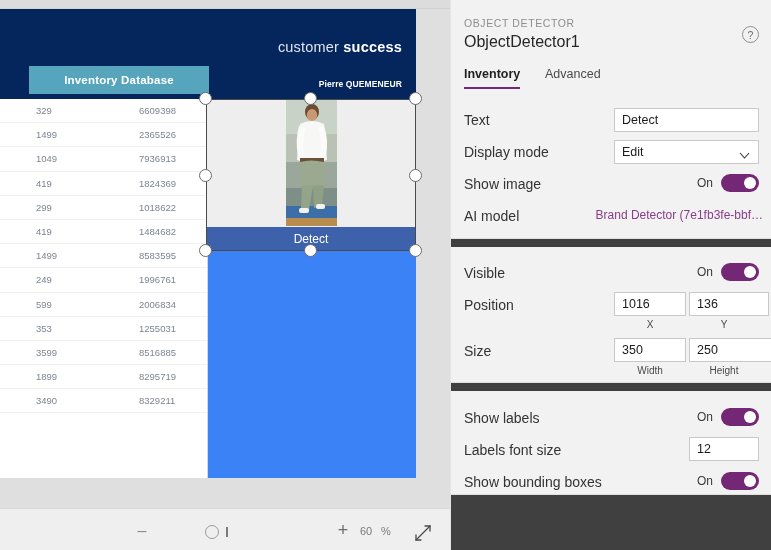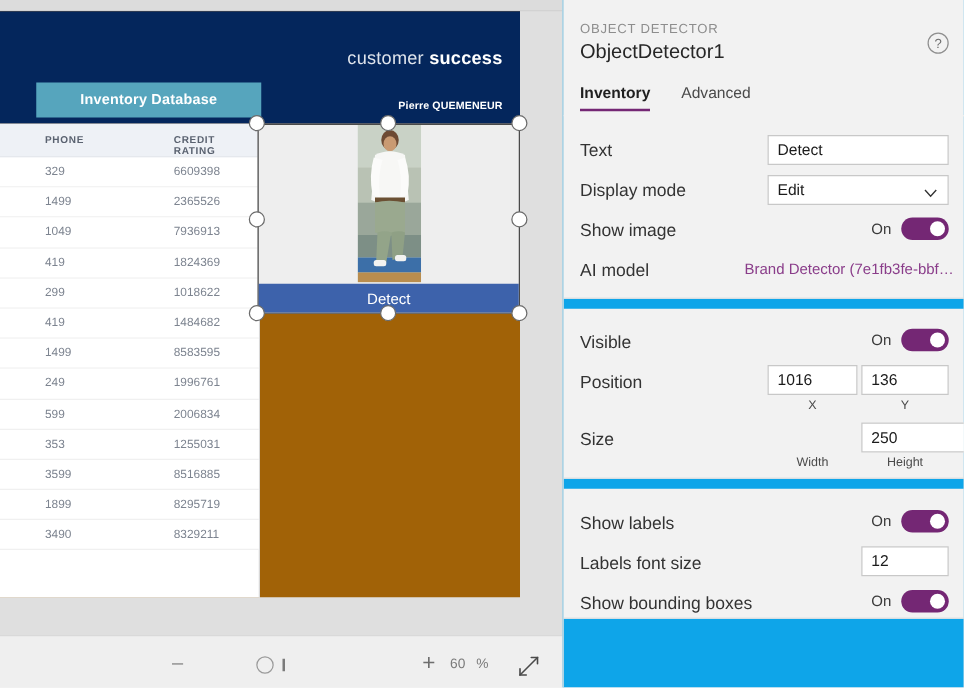--- a/index.html
+++ b/index.html
@@ -27,21 +27,21 @@
   #canvas-topstrip {
     position: absolute; left: 0; top: 0;
     width: 450px; height: 8px;
     background: #dcdcdc;
     border-bottom: 1px solid #d2d2d2;
   }
   #app-screen {
     position: absolute;
     left: 0; top: 9px;
     width: 416px; height: 469px;
-    background: #a16207;
+    background: #3b82f6;
   }
 
   
   #app-header {
     position: absolute; left: 0; top: 0;
     width: 416px; height: 90px;
     background: #04265c;
   }
   #brand-customer {
     position: absolute;
@@ -218,21 +218,21 @@
     position: absolute; left: 412px; top: 522px;
     width: 22px; height: 22px;
     cursor: pointer;
   }
 
   
   #props {
     position: absolute;
     left: 450px; top: 0;
     width: 321px; height: 550px;
-    background: #0ea5e9;
+    background: #404040;
     border-left: 1px solid #e3e3e3;
     box-sizing: border-box;
   }
   #props-head {
     position: absolute; left: 0; top: 0;
     width: 321px; height: 92px;
     background: #f2f2f2;
     border-bottom: 1px solid #e0e0e0;
   }
   #props-kicker {
@@ -356,24 +356,20 @@
 
       <div id="app-header">
         <div id="brand-customer">
           <span>customer </span><b>success</b>
         </div>
         <div id="brand-user">Pierre QUEMENEUR</div>
         <button id="inventory-btn">Inventory Database</button>
       </div>
 
       <div id="gallery">
-        <div id="gallery-head">
-          <div class="th c1">PHONE</div>
-          <div class="th c2">CREDIT RATING</div>
-        </div>
         <div id="gallery-rows">
             <div class="grow">
               <div class="gcell c1">329</div>
               <div class="gcell c2">6609398</div>
             </div>
             <div class="grow">
               <div class="gcell c1">1499</div>
               <div class="gcell c2">2365526</div>
             </div>
             <div class="grow">
@@ -539,27 +535,28 @@
           <span class="toggle-label">On</span>
           <div class="toggle">
               <div class="knob"></div>
             </div>
         </div>
       </div>
 
       <div class="prow" style="top:42px;">
         <div class="plabel">Position</div>
         <input class="pinput" style="left: 163px; top: 3px; width: 72px;" value="1016">
-        <input class="pinput" style="left: 238px; top: 3px; width: 70px;" value="136">
+        <input class="pinput" style="left: 238px; top: 3px; width: 80px;" value="136">
         <div class="sublabel" style="left:163px; top:30px; width:72px;">X</div>
         <div class="sublabel" style="left:238px; top:30px; width:70px;">Y</div>
       </div>
 
       <div class="prow" style="top:88px;">
         <div class="plabel">Size</div>
+        <input class="pinput" style="left: 163px; top: 3px; width: 72px;" value="350">
         <input class="pinput" style="left: 238px; top: 3px; width: 86px;" value="250">
         <div class="sublabel" style="left:163px; top:30px; width:72px;">Width</div>
         <div class="sublabel" style="left:238px; top:30px; width:70px;">Height</div>
       </div>
 
     </div>
 
     <div class="section" id="sec-3">
 
       <div class="prow" style="top:11px;">

